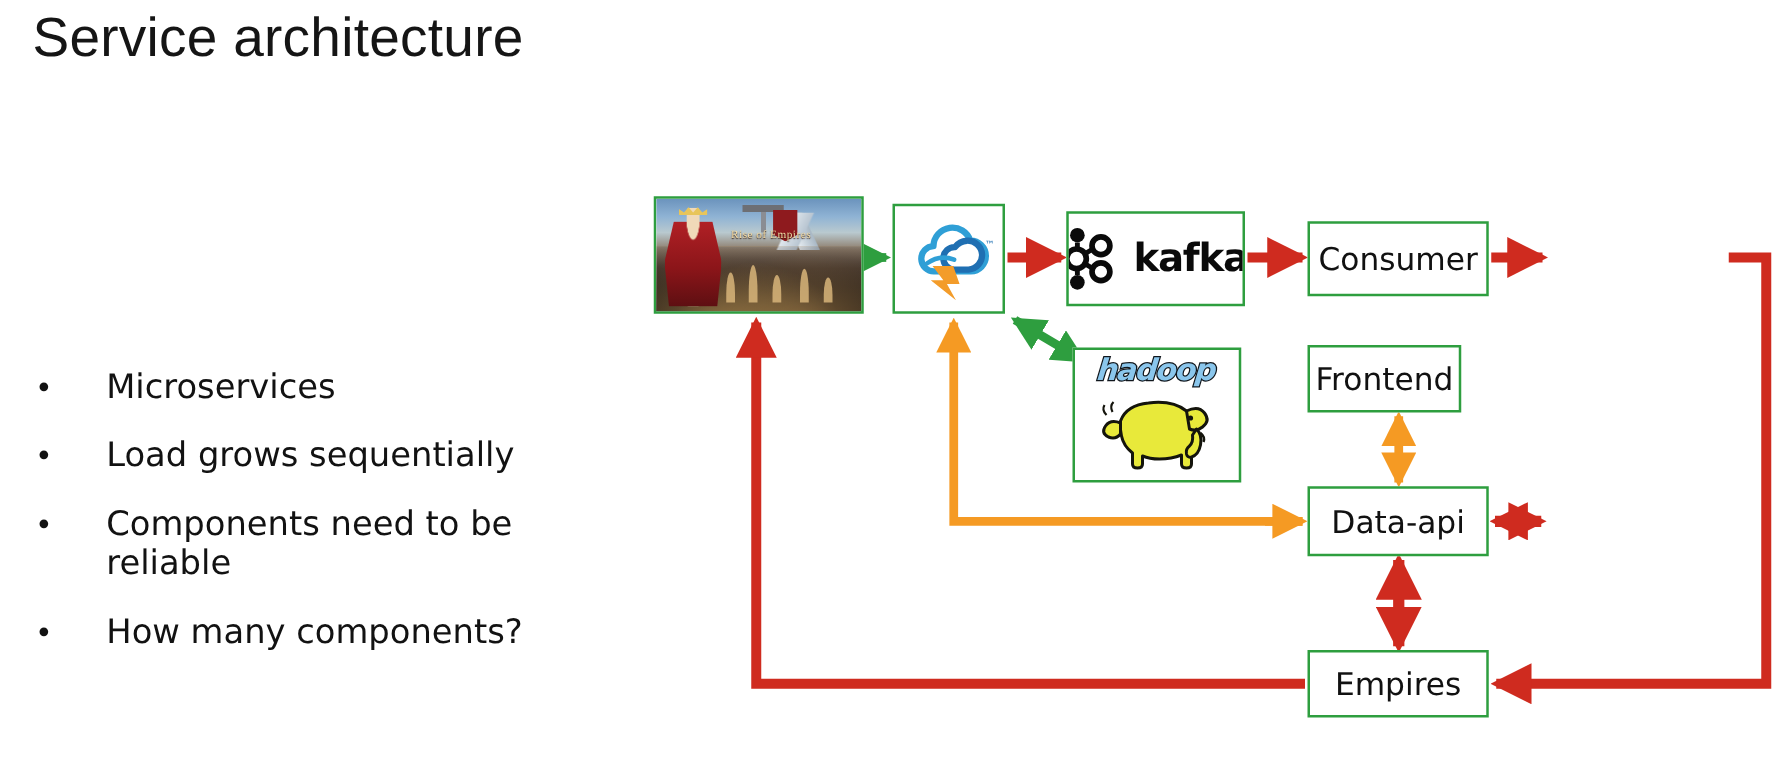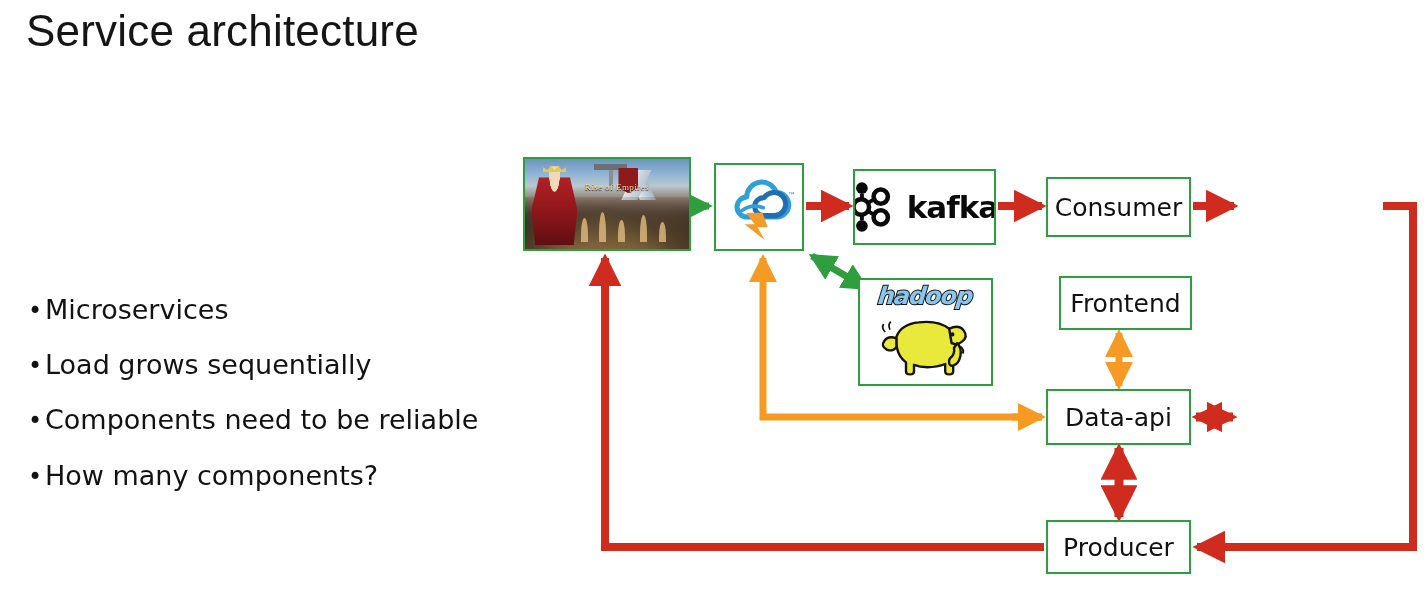--- a/index.html
+++ b/index.html
@@ -44,21 +44,21 @@
     color: #121212;
     line-height: 1.12;
   }
   .bullet-dot {
     flex: 0 0 auto;
     width: 17px;
     font-size: 24px;
     line-height: 1;
     color: #121212;
   }
-  .bullet-text { flex: 1 1 auto; }
+  .bullet-text { flex: 1 1 auto; margin-left: 40px; }
   .bullet-row.strong .bullet-text { font-weight: normal; }
 
   
   #diagram {
     position: absolute;
     left: 0;
     top: 0;
     width: 1428px;
     height: 610px;
   }
@@ -194,21 +194,21 @@
     -webkit-text-stroke: 2px #10161c;
     paint-order: stroke fill;
     letter-spacing: -1px;
     line-height: 1;
     transform: skewX(-6deg);
   }
 
   
   #node-consumer { left: 1046px; top: 177px; width: 145px; height: 60px; }
   #node-queue    { left: 1238px; top: 177px; width: 145px; height: 60px; }
-  #node-frontend { left: 1046px; top: 276px; width: 133px; height: 54px; margin-left: 13px; }
+  #node-frontend { left: 1046px; top: 276px; width: 123px; height: 54px; }
   #node-dataapi  { left: 1046px; top: 389px; width: 145px; height: 56px; }
   #node-database { left: 1238px; top: 389px; width: 145px; height: 56px; }
   #node-producer { left: 1046px; top: 520px; width: 145px; height: 54px; }
 </style>
 </head>
 <body>
 
 <div id="slide-title">Service architecture</div>
 
 <div id="bullet-list">
@@ -341,16 +341,16 @@
   <div class="node" id="node-frontend">
     <span class="node-label">Frontend</span>
   </div>
 
   <div class="node" id="node-dataapi">
     <span class="node-label">Data-api</span>
   </div>
 
 
   <div class="node" id="node-producer">
-    <span class="node-label">Producer</span>
+    <span class="node-label">Empires</span>
   </div>
 
 </div>
 
 </body></html>

